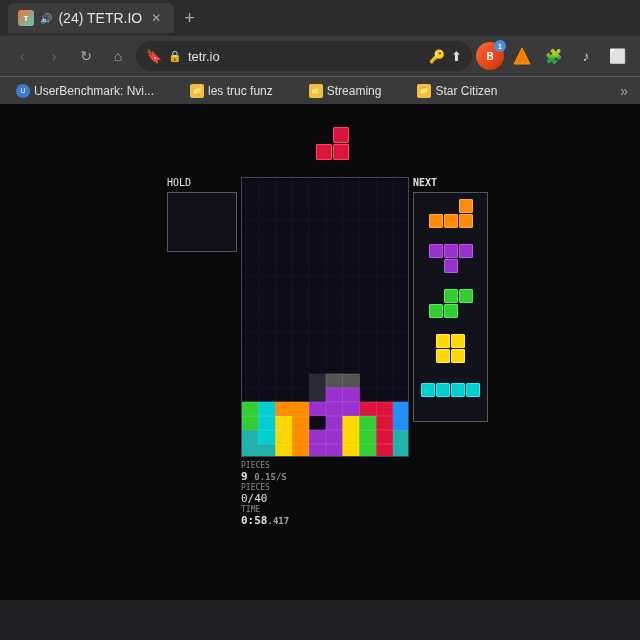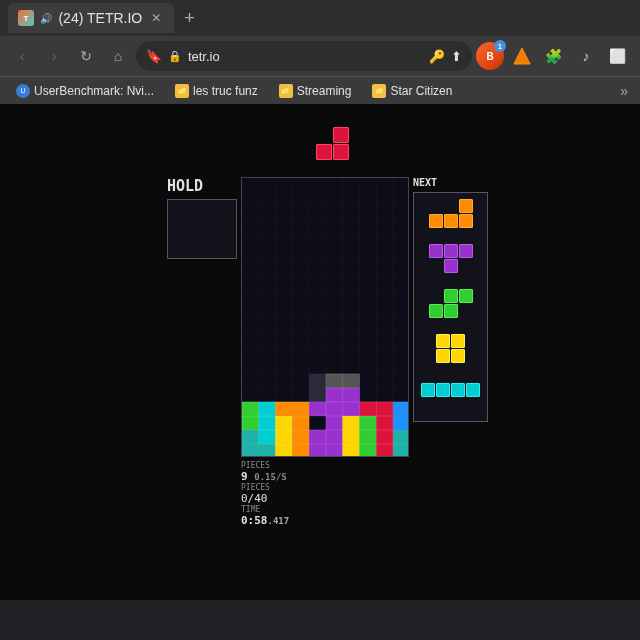--- a/index.html
+++ b/index.html
@@ -147,21 +147,21 @@
       display: flex; align-items: center; justify-content: center;
     }
 
     
     .bookmarks-bar {
       display: flex;
       align-items: center;
       background: #3a3a3a;
       height: 28px;
       padding: 0 8px;
-      gap: 5px;
+      gap: 20px;
       border-top: 1px solid #555;
     }
     .bookmark-item {
       display: flex;
       align-items: center;
       gap: 4px;
       padding: 2px 8px;
       border-radius: 4px;
       cursor: pointer;
       color: #e0e0e0;
@@ -205,22 +205,22 @@
       display: flex;
       gap: 4px;
       align-items: flex-start;
     }
 
     .hold-panel {
       width: 70px;
     }
     .hold-label {
       color: #e0e0e0;
-      font-size: 15px;
-      font-weight: bold;
+      font-size: 10px;
+      font-weight: normal;
       margin-bottom: 4px;
       font-family: monospace;
     }
     .hold-box {
       width: 70px;
       height: 60px;
       border: 1px solid #556;
       background: rgba(20,20,30,0.8);
     }
 

